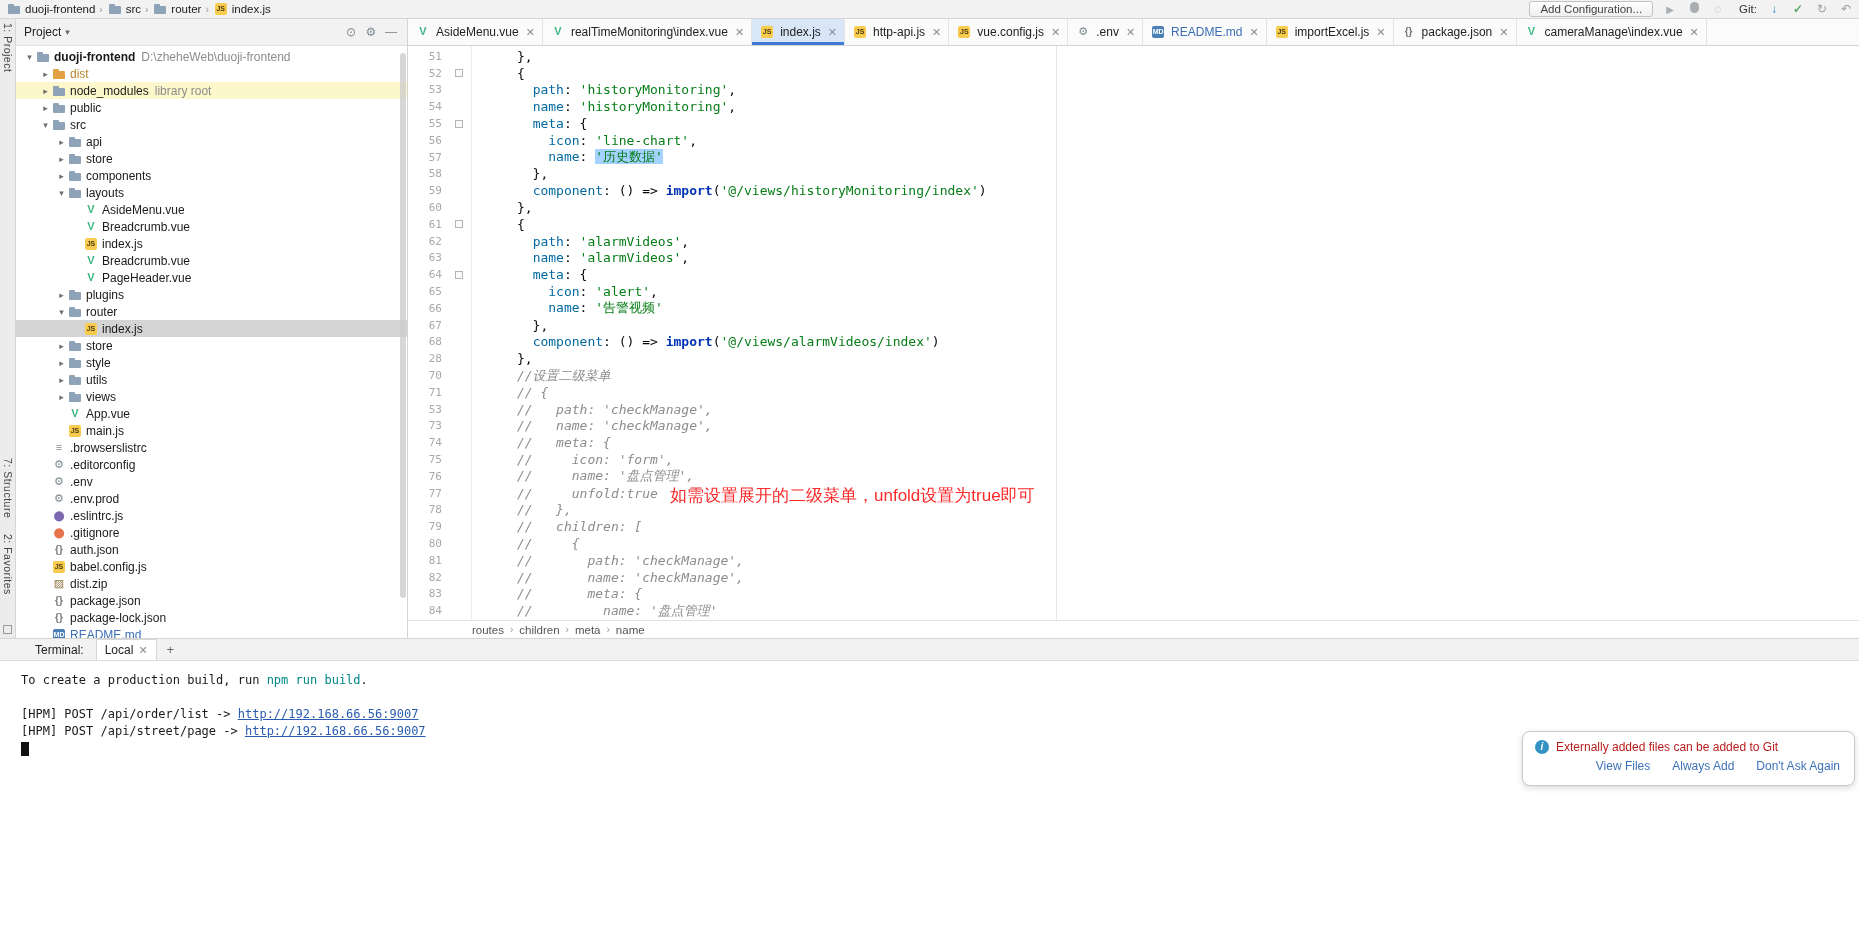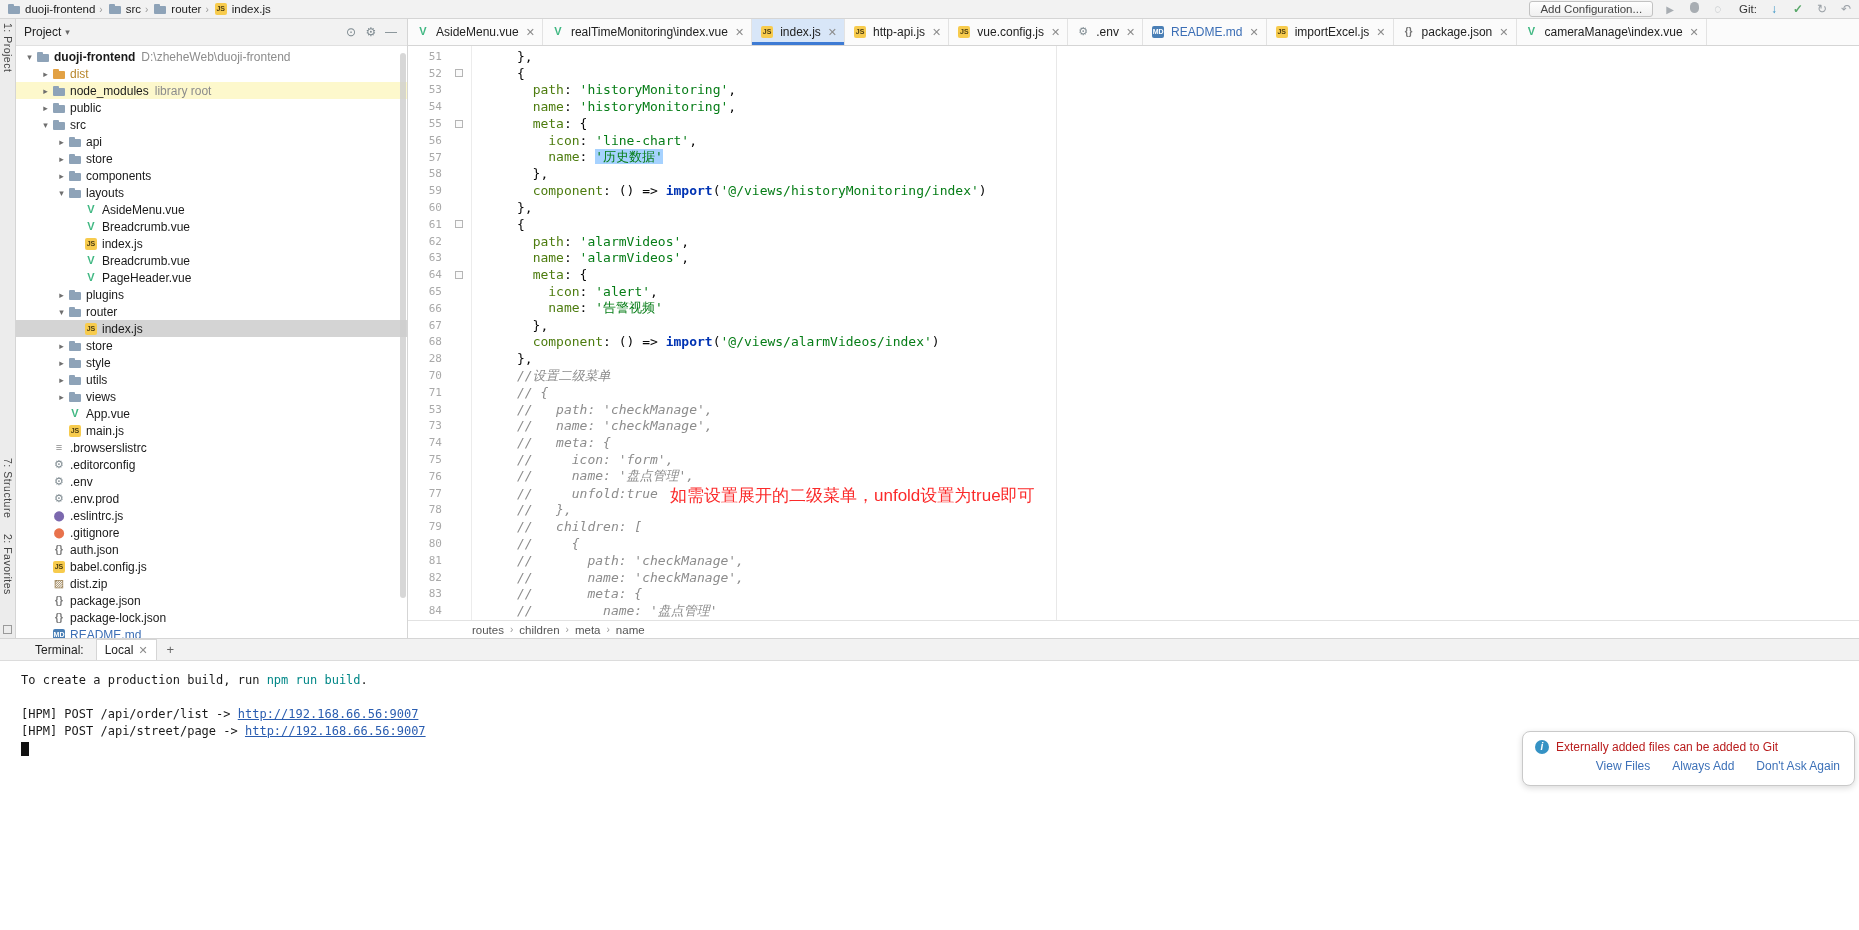--- a/index.html
+++ b/index.html
@@ -73,21 +73,21 @@
   .editor-body{height:574px;position:relative;overflow:hidden;flex:none;font-family:"DejaVu Sans Mono",monospace;font-size:13px}
   .gutter-line{position:absolute;left:63px;top:0;bottom:0;width:1px;background:#ececec}
   .margin-guide{position:absolute;left:648px;top:0;bottom:0;width:1px;background:#e8e8e8}
   .code{padding-top:2px;position:relative}
   .cline{display:flex;height:16.8px;align-items:center;white-space:pre}
   .lnum{width:40px;text-align:right;color:#a9a9a9;font-size:11px;padding-right:6px;flex:none}
   .foldcol{width:22px;flex:none;display:flex;align-items:center;justify-content:center}
   .foldbox{width:8px;height:8px;border:1px solid #b5b5b5;background:#fafafa}
   .ccode{flex:1;white-space:pre}
   .seg-p{color:#080808}
-  .seg-k{color:#4d7c0f}
+  .seg-k{color:#0369a1}
   .seg-s{color:#067d17}
   .seg-h{color:#067d17;background:#a6d2ff}
   .seg-i{color:#0033b3;font-weight:bold}
   .seg-c{color:#8c8c8c;font-style:italic}
   .annotation{position:absolute;left:262px;top:438px;color:#fb2a2a;font-family:"Liberation Sans",sans-serif;font-size:17px;white-space:nowrap}
   .crumbbar{height:18px;border-top:1px solid #e2e2e2;background:#fff;display:flex;align-items:center;padding-left:64px;gap:6px;font-size:11.5px;color:#555;flex:none}
   .crumbbar .sep{color:#9a9a9a;font-size:10px}
 
   
   .terminal{flex:1;display:flex;flex-direction:column;border-top:1px solid #d5d5d5;min-height:0}

